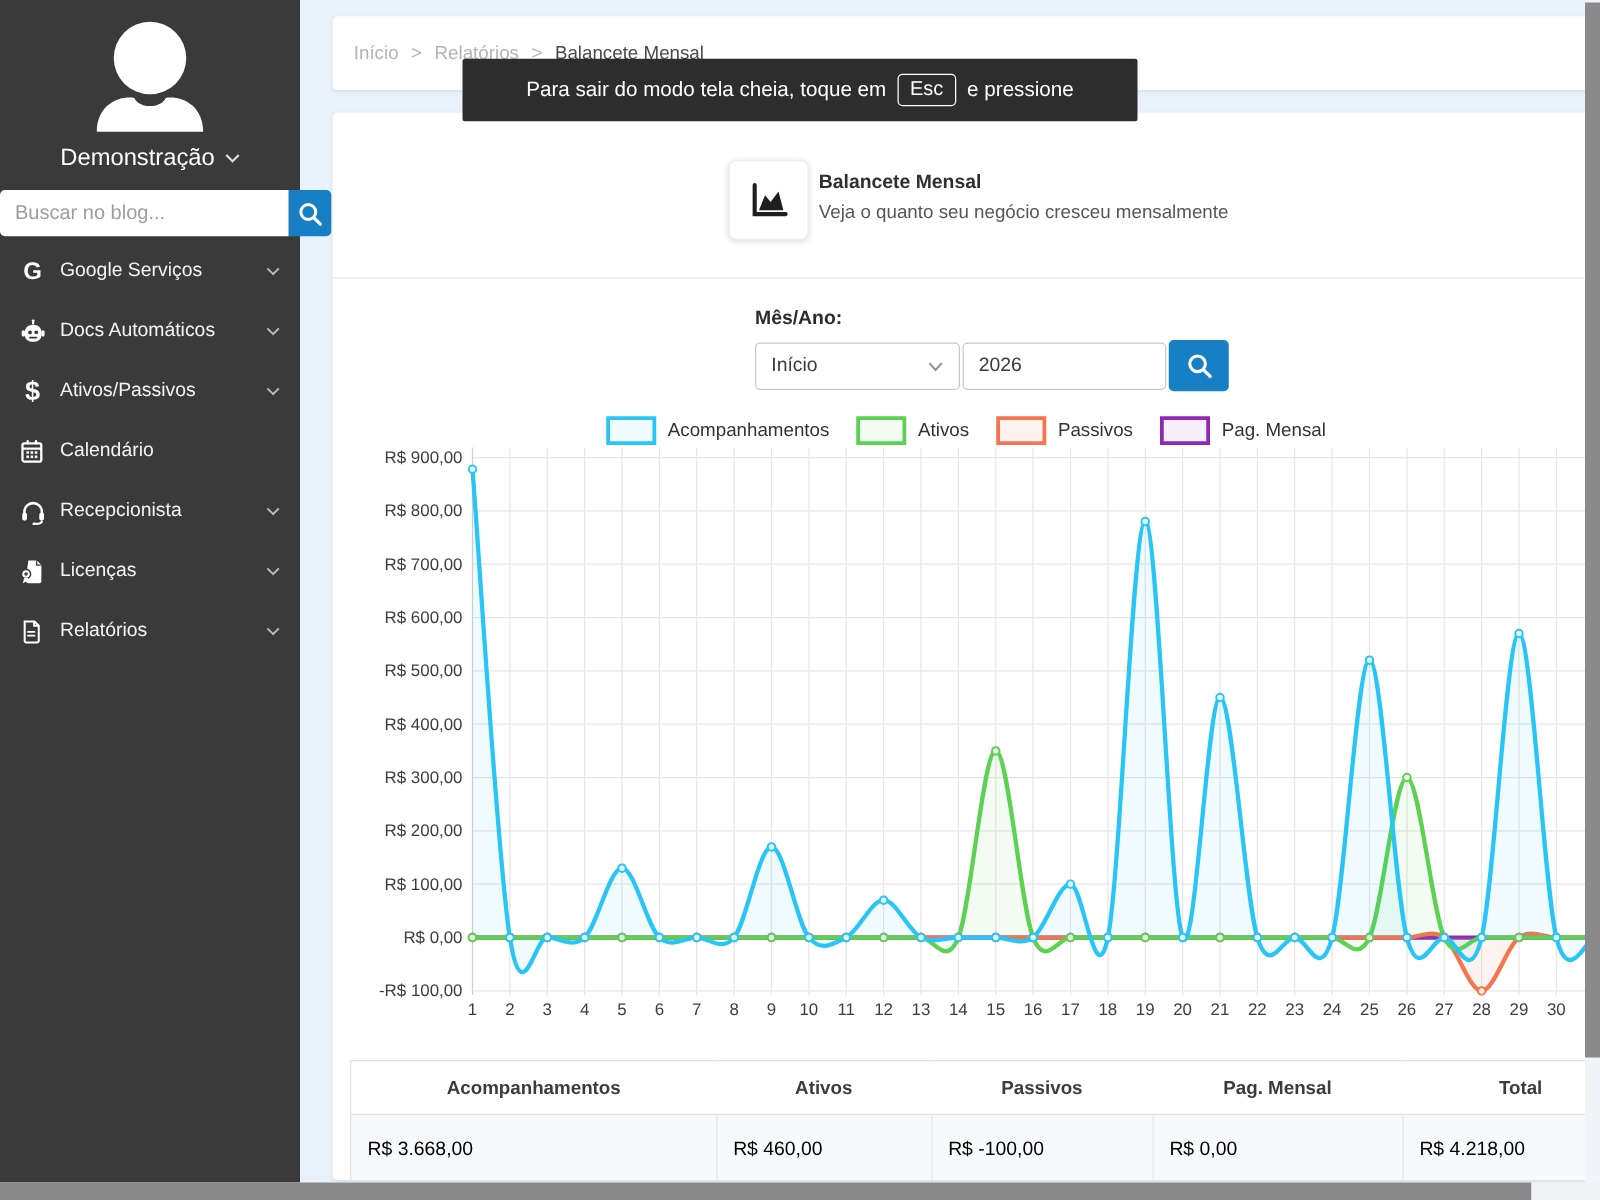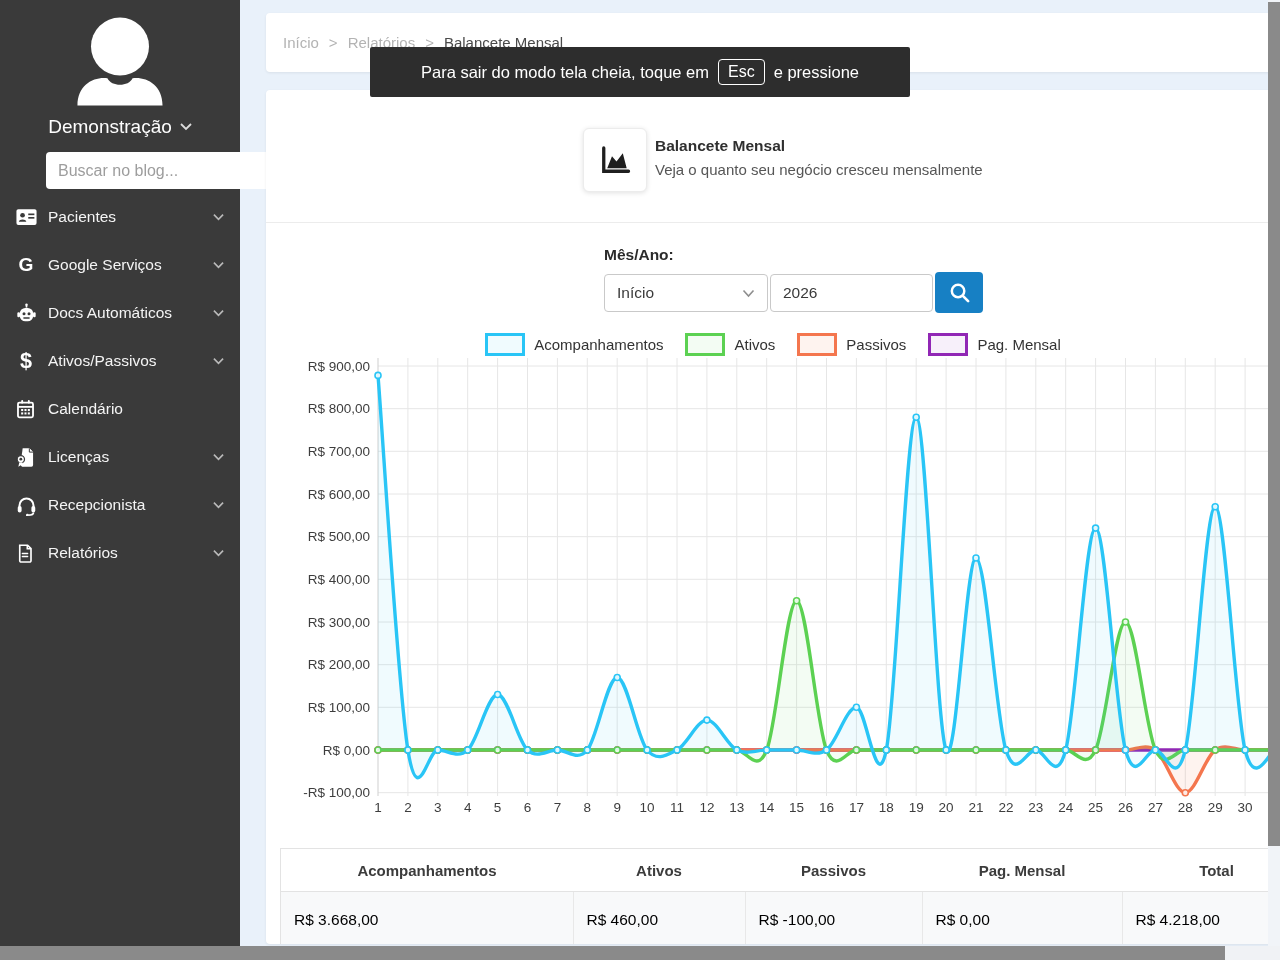--- a/index.html
+++ b/index.html
@@ -6,21 +6,21 @@
   body{
     width:1280px;height:960px;overflow:hidden;position:relative;
     background:#e9f1fa;
     font-family:"Liberation Sans","DejaVu Sans",sans-serif;
     -webkit-font-smoothing:antialiased;
   }
   
   .sidebar{position:absolute;left:0;top:0;width:240px;height:960px;background:#3a3a3a;color:#fff;z-index:10;}
   .avatar-wrap{position:absolute;left:0;top:10px;width:240px;text-align:center;}
   .profile-name{position:absolute;left:0;top:116px;width:240px;text-align:center;font-size:19px;color:#fdfdfd;display:flex;align-items:center;justify-content:center;gap:8px;}
-  .search-row{position:absolute;left:10px;top:152px;width:221px;height:37px;display:flex;padding-left:36px;}
+  .search-row{position:absolute;left:0;top:152px;width:221px;height:37px;display:flex;}
   .search-input{flex:1;border:none;outline:none;border-radius:4px 0 0 4px;padding:0 12px;font-size:16px;color:#444;font-family:inherit;}
   .search-input::placeholder{color:#9d9d9d;}
   .search-btn{width:48px;border:none;background:#1780c4;border-radius:0 4px 4px 0;display:flex;align-items:center;justify-content:center;cursor:pointer;}
   .menu{position:absolute;left:0;top:193px;width:240px;}
   .menu-item{height:48px;display:flex;align-items:center;padding:0 16px;font-size:15.5px;color:#f4f4f4;cursor:pointer;}
   .mi-icon{width:28px;display:inline-flex;align-items:center;}
   .mi-label{flex:1;margin-left:4px;}
   .mi-chev{display:inline-flex;}
   
   .breadcrumb-card{position:absolute;left:266px;top:13px;right:0;height:59px;background:#fff;border-radius:4px;
@@ -91,37 +91,20 @@
     <button class="search-btn">
       <svg width="22" height="22" viewBox="0 0 24 24">
         <circle cx="10.5" cy="10.5" r="6.5" fill="none" stroke="#fff" stroke-width="2.6"></circle>
         <line x1="15.5" y1="15.5" x2="21" y2="21" stroke="#fff" stroke-width="2.8" stroke-linecap="round"></line>
       </svg>
     </button>
   </div>
   <div class="menu">
       <div class="menu-item">
         <span class="mi-icon">
-          <svg width="21" height="18" viewBox="0 0 24 20">
-            <rect x="0.5" y="1" width="23" height="18" rx="2.2" fill="#fff"></rect>
-            <circle cx="7.5" cy="8" r="2.7" fill="#3a3a3a"></circle>
-            <path d="M3.2 15.5 c0.6-3.4 8-3.4 8.6 0 z" fill="#3a3a3a"></path>
-            <rect x="14" y="6" width="7" height="1.9" fill="#3a3a3a"></rect>
-            <rect x="14" y="10" width="7" height="1.9" fill="#3a3a3a"></rect>
-          </svg>
-        </span>
-        <span class="mi-label">Pacientes</span>
-        <span class="mi-chev">
-          <svg width="11" height="8" viewBox="0 0 12 8">
-            <polyline points="1,1.5 6,6.5 11,1.5" fill="none" stroke="#b9b9b9" stroke-width="1.8"></polyline>
-          </svg>
-        </span>
-      </div>
-      <div class="menu-item">
-        <span class="mi-icon">
           <svg width="20" height="20" viewBox="0 0 24 24">
             <text x="12" y="19.5" text-anchor="middle" font-family="Liberation Sans,sans-serif" font-size="23" font-weight="bold" fill="#fff">G</text>
           </svg>
         </span>
         <span class="mi-label">Google Serviços</span>
         <span class="mi-chev">
           <svg width="11" height="8" viewBox="0 0 12 8">
             <polyline points="1,1.5 6,6.5 11,1.5" fill="none" stroke="#b9b9b9" stroke-width="1.8"></polyline>
           </svg>
         </span>
@@ -173,46 +156,46 @@
               <rect x="6.5" y="16.8" width="2.6" height="2.6"></rect>
               <rect x="10.7" y="16.8" width="2.6" height="2.6"></rect>
               <rect x="14.9" y="16.8" width="2.6" height="2.6"></rect>
             </g>
           </svg>
         </span>
         <span class="mi-label">Calendário</span>
       </div>
       <div class="menu-item">
         <span class="mi-icon">
+          <svg width="21" height="21" viewBox="0 0 24 24">
+            <path d="M4 15 v-3 a8 8 0 0 1 16 0 v3" fill="none" stroke="#fff" stroke-width="2.3"></path>
+            <rect x="2" y="12.5" width="4.4" height="7.5" rx="2.2" fill="#fff"></rect>
+            <rect x="17.6" y="12.5" width="4.4" height="7.5" rx="2.2" fill="#fff"></rect>
+            <path d="M20 20 c0 2.4-3 3-6 3" fill="none" stroke="#fff" stroke-width="2"></path>
+            <circle cx="13" cy="23" r="1.6" fill="#fff"></circle>
+          </svg>
+        </span>
+        <span class="mi-label">Recepcionista</span>
+        <span class="mi-chev">
+          <svg width="11" height="8" viewBox="0 0 12 8">
+            <polyline points="1,1.5 6,6.5 11,1.5" fill="none" stroke="#b9b9b9" stroke-width="1.8"></polyline>
+          </svg>
+        </span>
+      </div>
+      <div class="menu-item">
+        <span class="mi-icon">
           <svg width="20" height="21" viewBox="0 0 24 25">
             <path d="M8 1.5 h8 l4.5 4.5 v15.5 a2 2 0 0 1 -2 2 h-10.5 a2 2 0 0 1 -2 -2 v-5" fill="#fff"></path>
             <path d="M16 1.5 v4.5 h4.5" fill="#fff" stroke="#3a3a3a" stroke-width="1.2"></path>
             <circle cx="5.8" cy="14.5" r="4.4" fill="#fff" stroke="#3a3a3a" stroke-width="1.5"></circle>
             <circle cx="5.8" cy="14.5" r="1.7" fill="#3a3a3a"></circle>
             <path d="M4 18.3 l-1.2 5.2 3 -1.7 3 1.7 -1.2 -5.2 z" fill="#fff"></path>
           </svg>
         </span>
         <span class="mi-label">Licenças</span>
-        <span class="mi-chev">
-          <svg width="11" height="8" viewBox="0 0 12 8">
-            <polyline points="1,1.5 6,6.5 11,1.5" fill="none" stroke="#b9b9b9" stroke-width="1.8"></polyline>
-          </svg>
-        </span>
-      </div>
-      <div class="menu-item">
-        <span class="mi-icon">
-          <svg width="21" height="21" viewBox="0 0 24 24">
-            <path d="M4 15 v-3 a8 8 0 0 1 16 0 v3" fill="none" stroke="#fff" stroke-width="2.3"></path>
-            <rect x="2" y="12.5" width="4.4" height="7.5" rx="2.2" fill="#fff"></rect>
-            <rect x="17.6" y="12.5" width="4.4" height="7.5" rx="2.2" fill="#fff"></rect>
-            <path d="M20 20 c0 2.4-3 3-6 3" fill="none" stroke="#fff" stroke-width="2"></path>
-            <circle cx="13" cy="23" r="1.6" fill="#fff"></circle>
-          </svg>
-        </span>
-        <span class="mi-label">Recepcionista</span>
         <span class="mi-chev">
           <svg width="11" height="8" viewBox="0 0 12 8">
             <polyline points="1,1.5 6,6.5 11,1.5" fill="none" stroke="#b9b9b9" stroke-width="1.8"></polyline>
           </svg>
         </span>
       </div>
       <div class="menu-item">
         <span class="mi-icon">
           <svg width="18" height="21" viewBox="0 0 24 27">
             <path d="M5 2.5 h10.5 L20 7 v16 a1.8 1.8 0 0 1 -1.8 1.8 H6.8 A1.8 1.8 0 0 1 5 23 Z" fill="none" stroke="#fff" stroke-width="2.2"></path>

